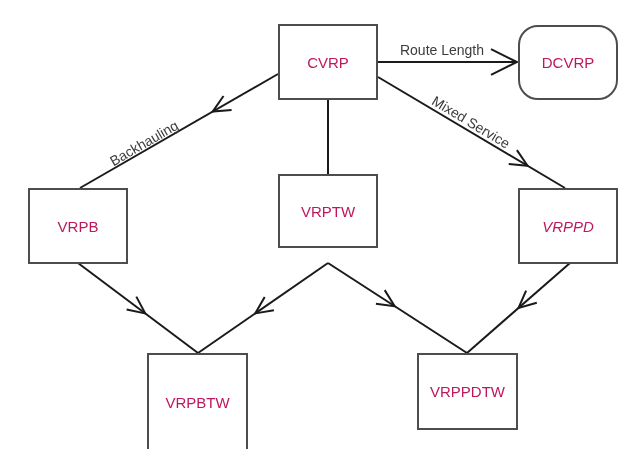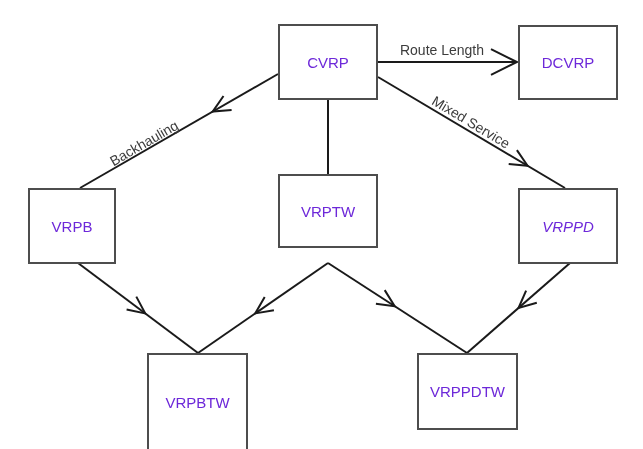--- a/index.html
+++ b/index.html
@@ -20,29 +20,29 @@
   #edges line, #edges polyline {
     stroke: #1a1a1a;
     stroke-width: 2;
     fill: none;
   }
   .node {
     position: absolute;
     box-sizing: border-box;
     background: #ffffff;
     border: 2px solid #4d4d4d;
-    color: #6d28d9;
+    color: #be185d;
     font-size: 15px;
     display: flex;
     align-items: center;
     justify-content: center;
   }
   #n-cvrp    { left: 278px; top:  24px; width: 100px; height: 76px; }
-  #n-dcvrp   { left: 518px; top:  25px; width: 100px; height: 75px; }
-  #n-vrpb    { left:  28px; top: 188px; width: 88px; height: 76px; }
+  #n-dcvrp   { left: 518px; top:  25px; width: 100px; height: 75px; border-radius: 20px; }
+  #n-vrpb    { left:  28px; top: 188px; width: 100px; height: 76px; }
   #n-vrptw   { left: 278px; top: 174px; width: 100px; height: 74px; }
   #n-vrppd   { left: 518px; top: 188px; width: 100px; height: 76px; font-style: italic; }
   #n-vrpbtw  { left: 147px; top: 353px; width: 101px; height: 99px; }
   #n-vrppdtw { left: 417px; top: 353px; width: 101px; height: 77px; }
   .edge-label {
     position: absolute;
     color: #3c3c3c;
     font-size: 14px;
     white-space: nowrap;
     background: transparent;

